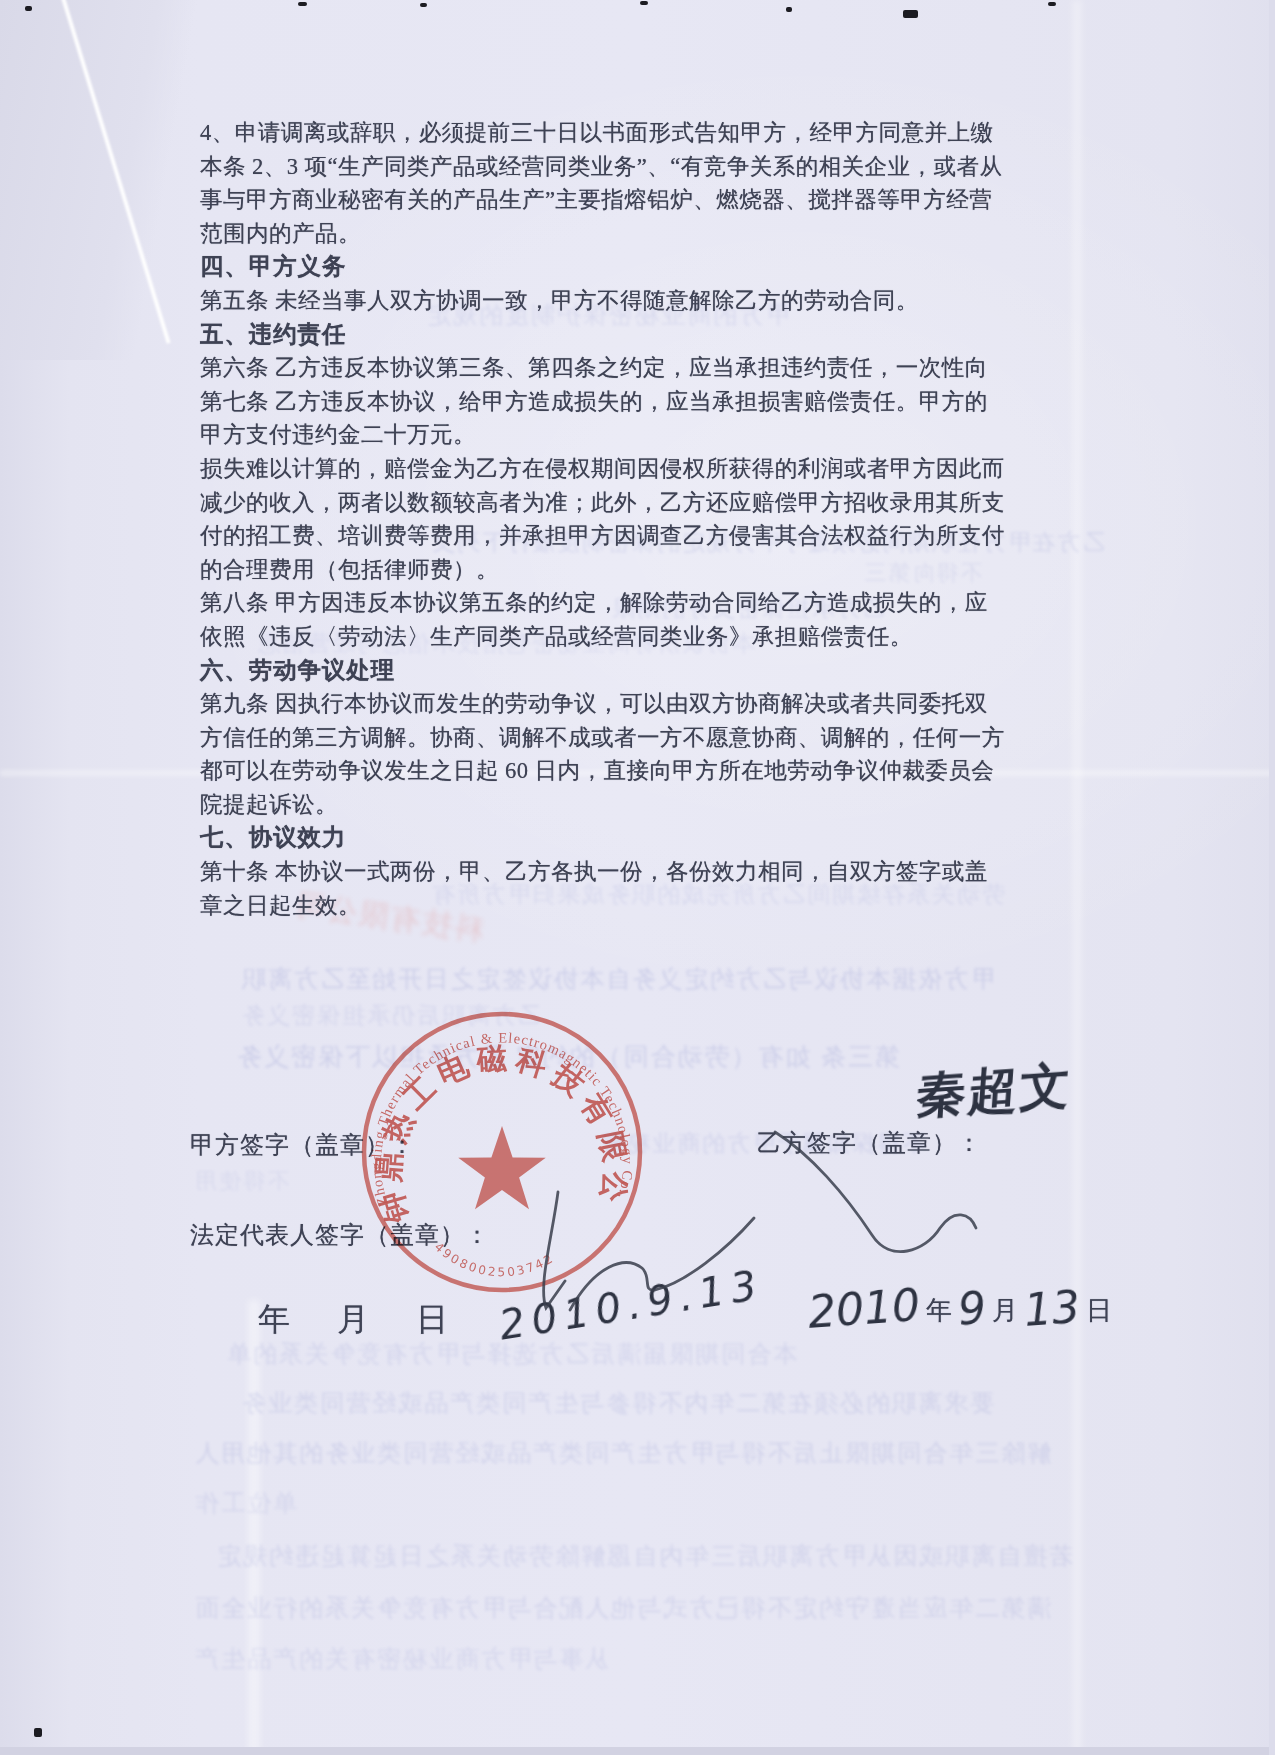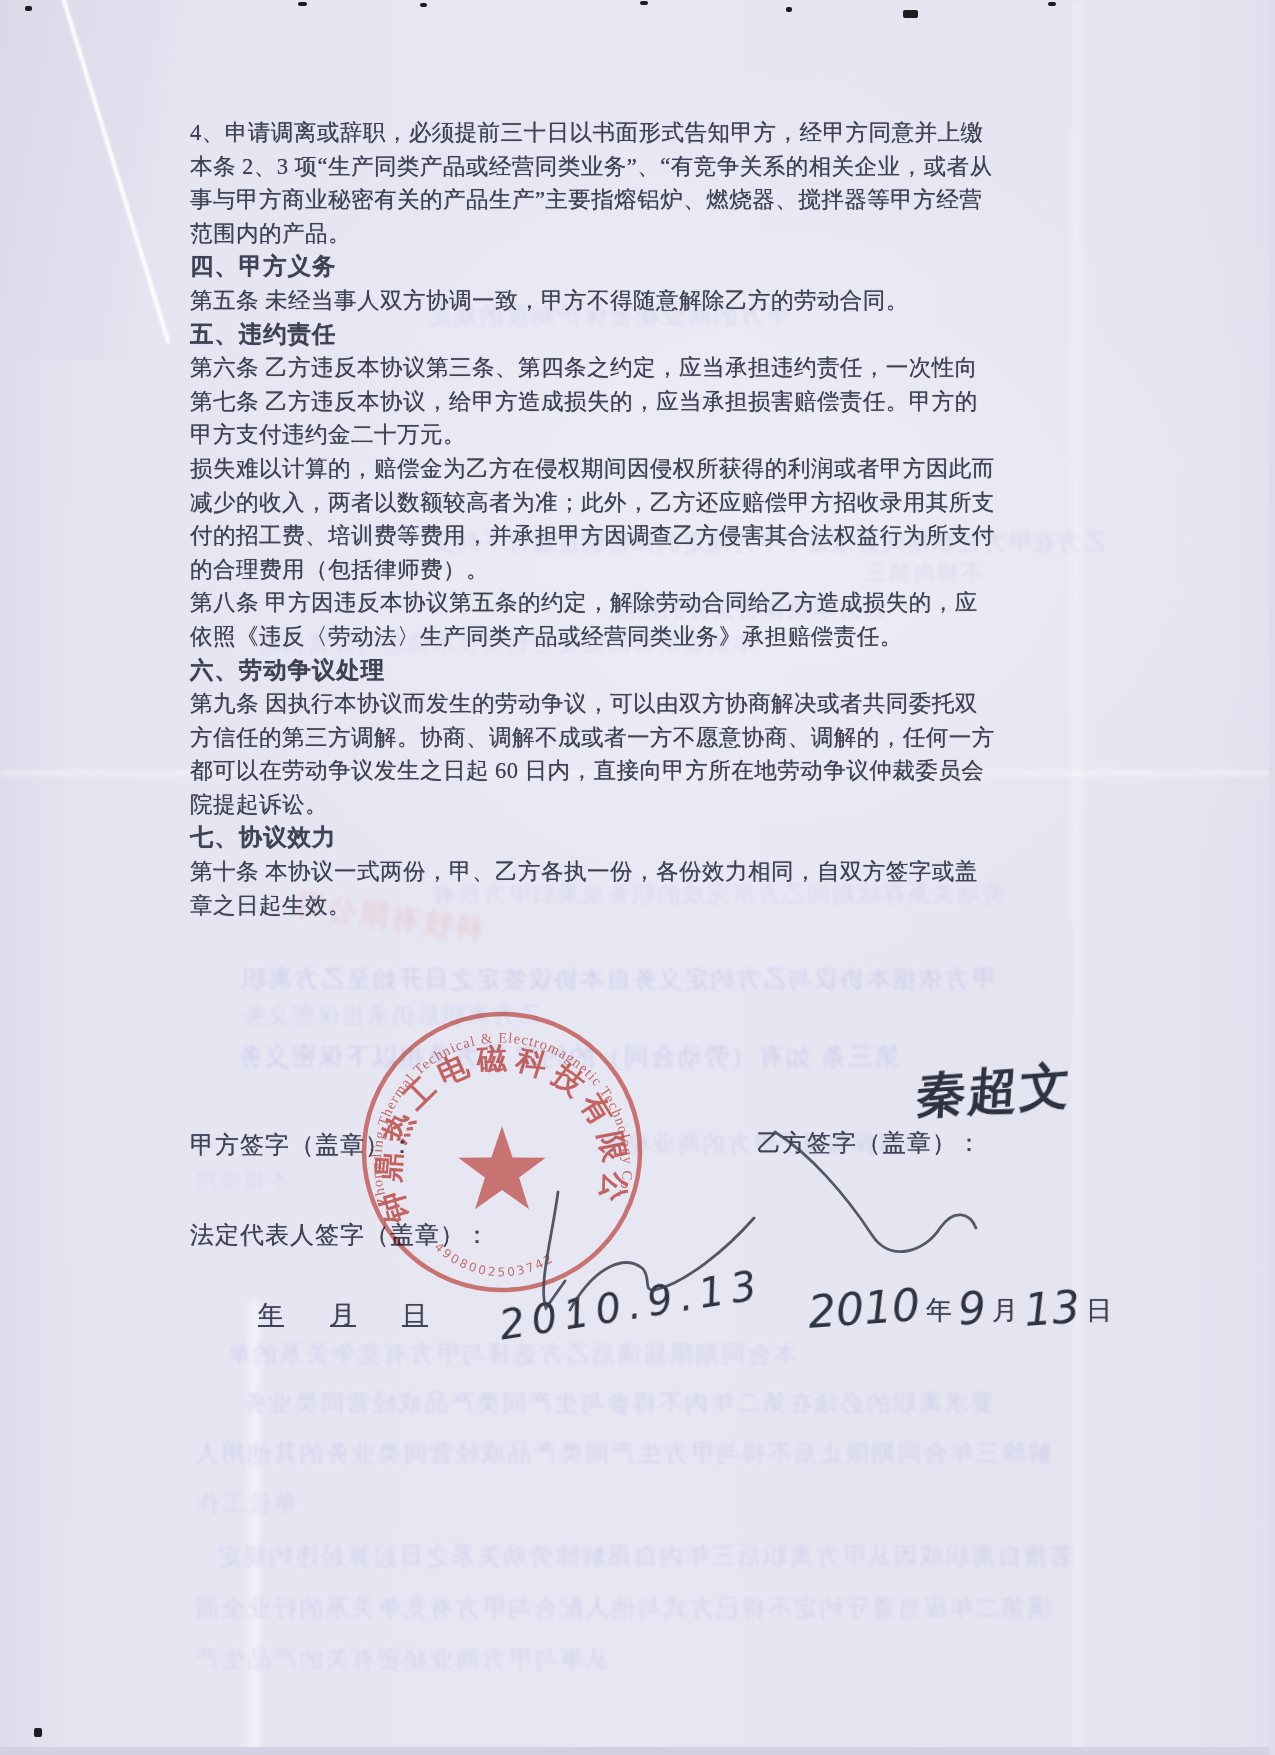--- a/index.html
+++ b/index.html
@@ -17,40 +17,40 @@
   .fold-line{position:absolute;left:58px;top:-12px;width:4px;height:372px;background:rgba(255,255,255,.95);
     transform:rotate(-17deg);transform-origin:top left;filter:blur(1.2px);}
   .crease-h{position:absolute;left:0;top:770px;width:1275px;height:6px;background:rgba(255,255,255,.35);filter:blur(2px);}
   .crease-v1{position:absolute;left:248px;top:1300px;width:12px;height:455px;background:rgba(255,255,255,.4);filter:blur(3px);}
   .crease-v2{position:absolute;left:1072px;top:0;width:10px;height:1755px;background:rgba(255,255,255,.3);filter:blur(3px);}
   .edge-bottom{position:absolute;left:0;top:1747px;width:1275px;height:8px;background:#d2d2e2;}
   .edge-right{position:absolute;left:1269px;top:0;width:6px;height:1755px;background:#dcdceb;}
   .speck{position:absolute;background:#1c1c22;border-radius:2px;}
 
   
-  .body-text{position:absolute;left:190px;top:116px;width:818px;color:#3e4254;
+  .body-text{position:absolute;left:200px;top:116px;width:818px;color:#3e4254;
     text-shadow:0 0 .7px rgba(62,66,84,.75);}
   .line{height:33.6px;line-height:33.6px;font-size:22.6px;letter-spacing:.4px;white-space:nowrap;}
   .line.bold{font-weight:bold;font-size:23.4px;letter-spacing:1px;}
 
   .sig-label{position:absolute;font-size:24px;color:#3e4254;letter-spacing:1px;white-space:nowrap;
     text-shadow:0 0 .7px rgba(62,66,84,.75);margin-top:29px;}
 
   
   .hand{font-family:"DejaVu Sans","Liberation Sans",sans-serif;color:#2e3342;}
   .sig-b{position:absolute;left:916px;top:1058px;font-size:50px;font-weight:bold;
     transform:rotate(-4deg) skewX(-8deg);letter-spacing:2px;filter:blur(.3px);}
   .date-left{position:absolute;left:498px;top:1282px;font-size:40px;font-style:italic;
     letter-spacing:7px;transform:rotate(-9deg);filter:blur(.2px);}
   .date-right{position:absolute;left:808px;top:1283px;display:flex;align-items:flex-end;gap:6px;}
   .date-right .num{font-size:44px;font-style:italic;filter:blur(.2px);transform:rotate(-4deg);}
   .date-right .prt{font-family:"Liberation Serif","DejaVu Serif",serif;font-size:26px;color:#3e4254;
     padding-bottom:6px;text-shadow:0 0 .7px rgba(62,66,84,.75);}
-  .blank-date{position:absolute;left:258px;top:1298px;font-size:25px;color:#3e4254;letter-spacing:1px;
-    text-shadow:0 0 .7px rgba(62,66,84,.75);text-decoration:underline;}
+  .blank-date{position:absolute;left:258px;top:1298px;font-size:32px;color:#3e4254;letter-spacing:1px;
+    text-shadow:0 0 .7px rgba(62,66,84,.75);}
   .blank-date span{margin-right:46px;}
 
   
   .bleed{position:absolute;white-space:nowrap;transform:scaleX(-1);filter:blur(1.6px);
     color:#6a74c2;font-size:24px;letter-spacing:2px;overflow:hidden;}
   .bleed.red{filter:blur(2px);}
 
   .seal{position:absolute;left:352px;top:1002px;mix-blend-mode:multiply;opacity:.9;}
   .scribble{position:absolute;left:380px;top:1080px;}
 </style>

